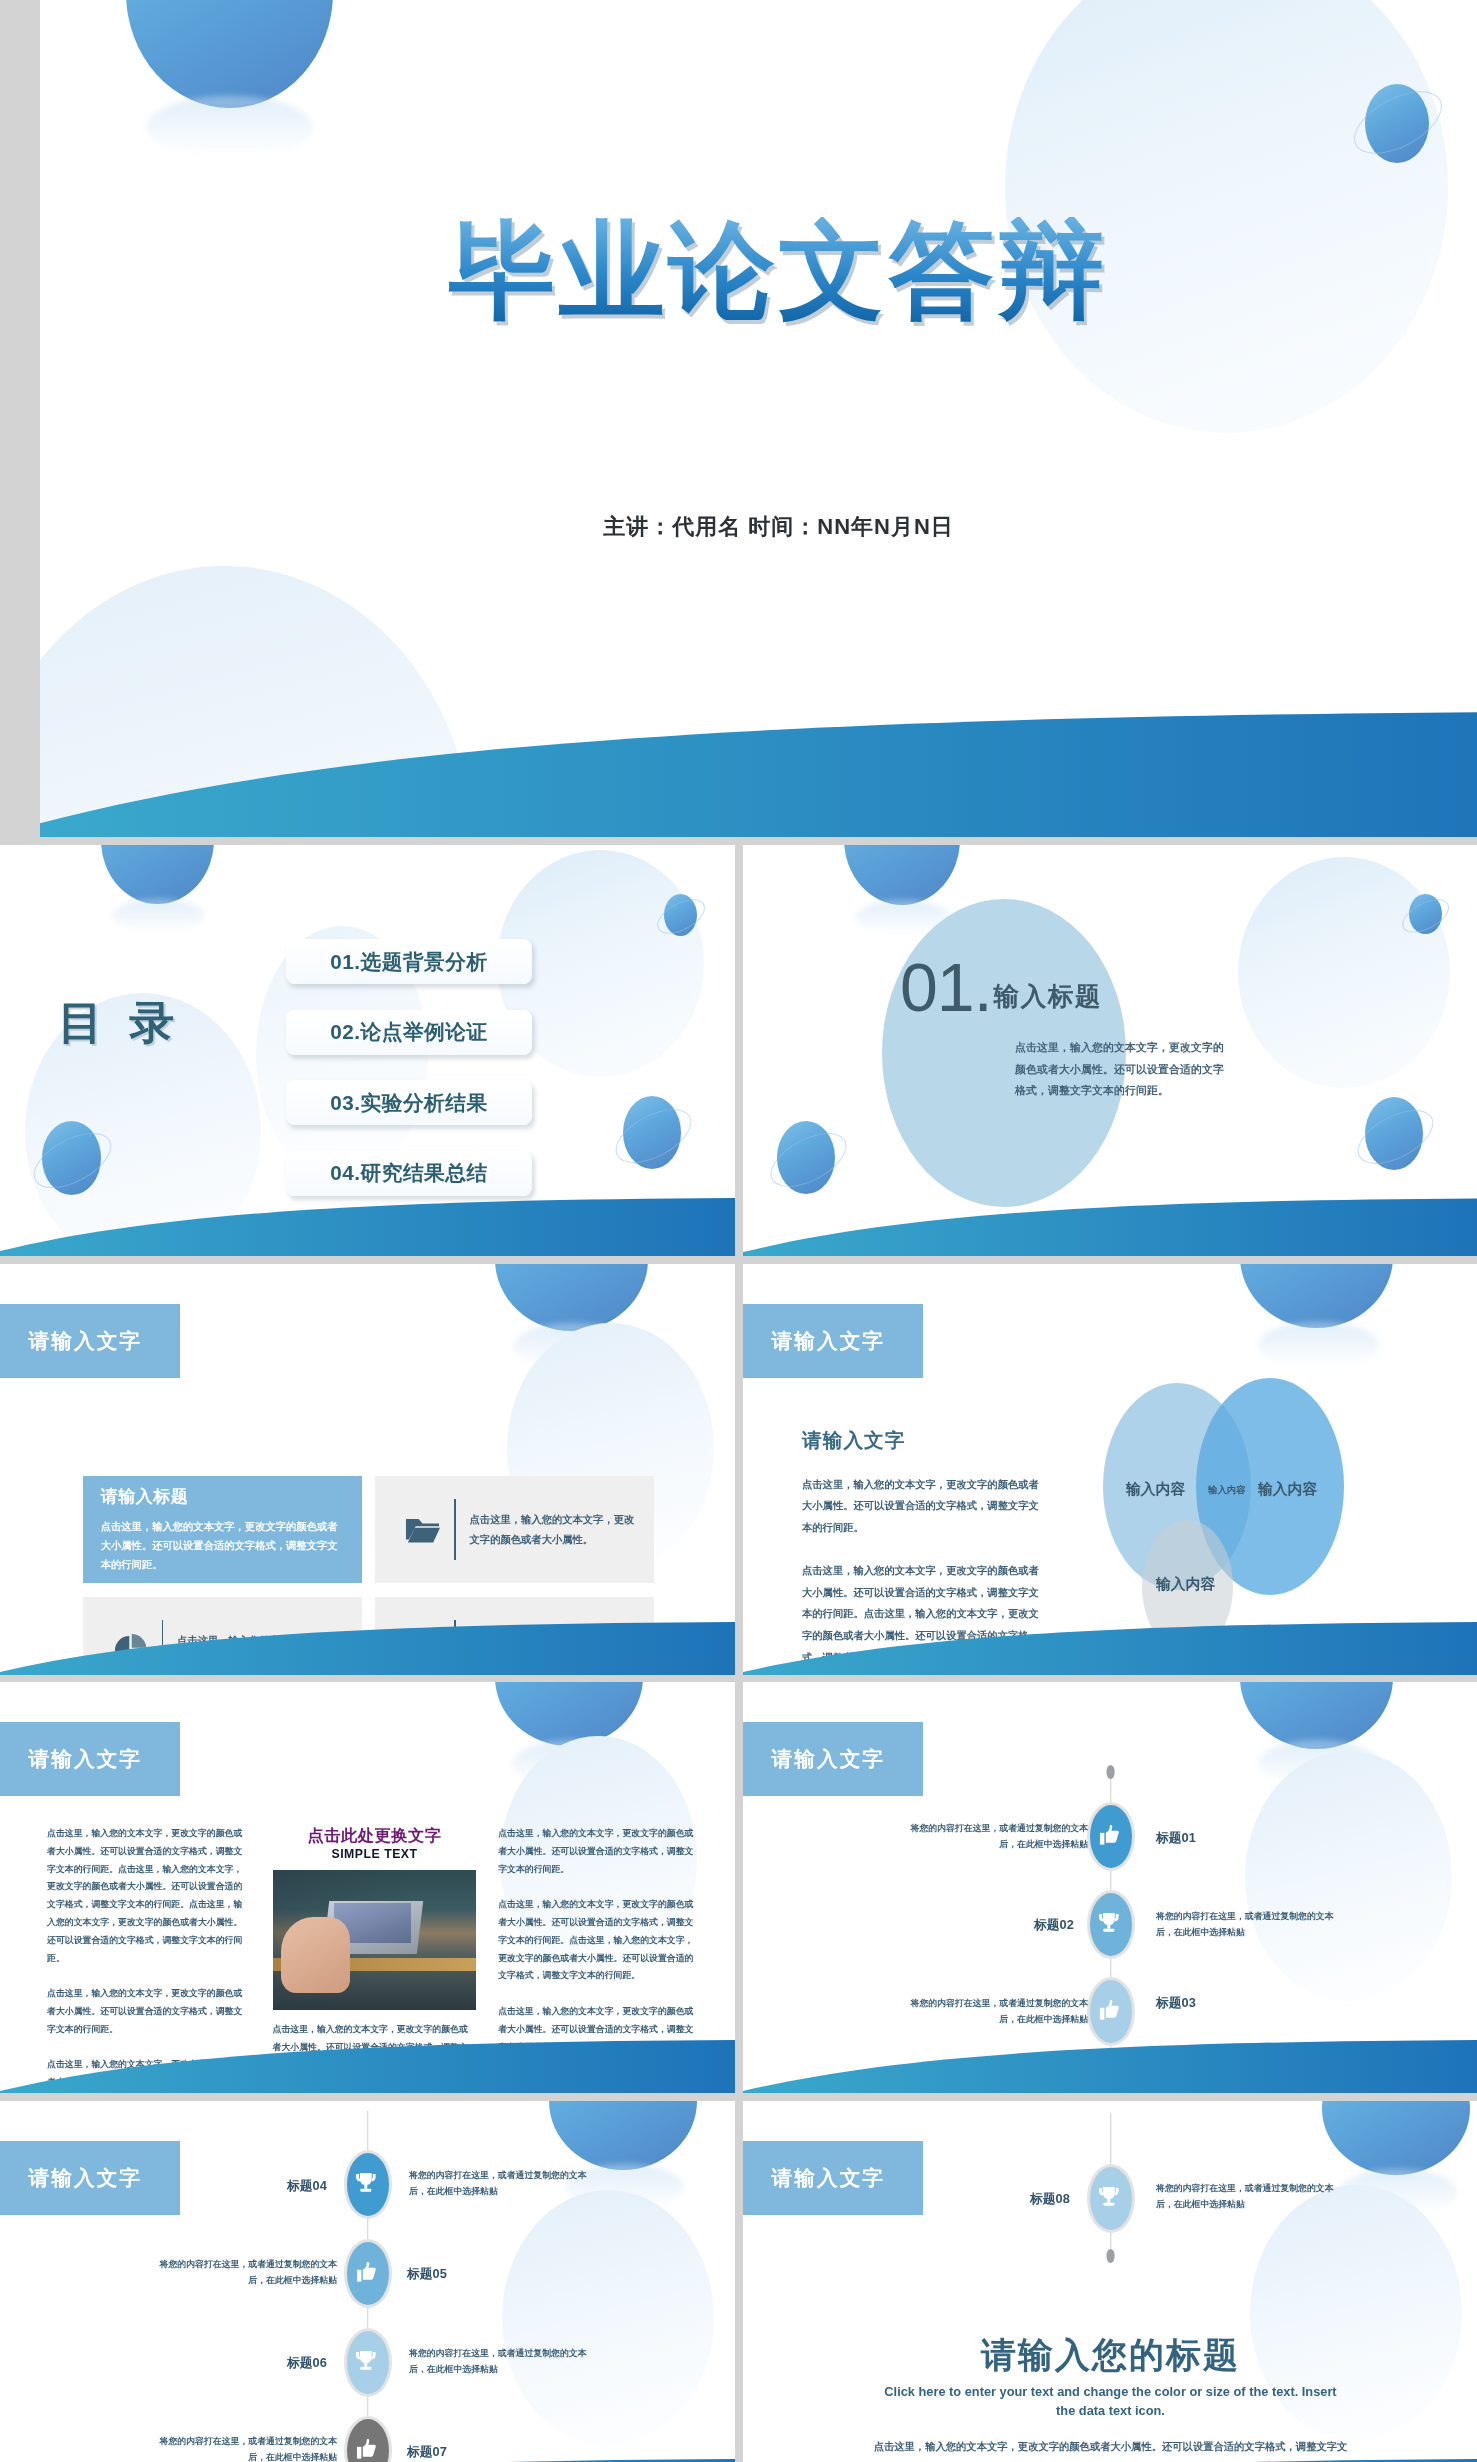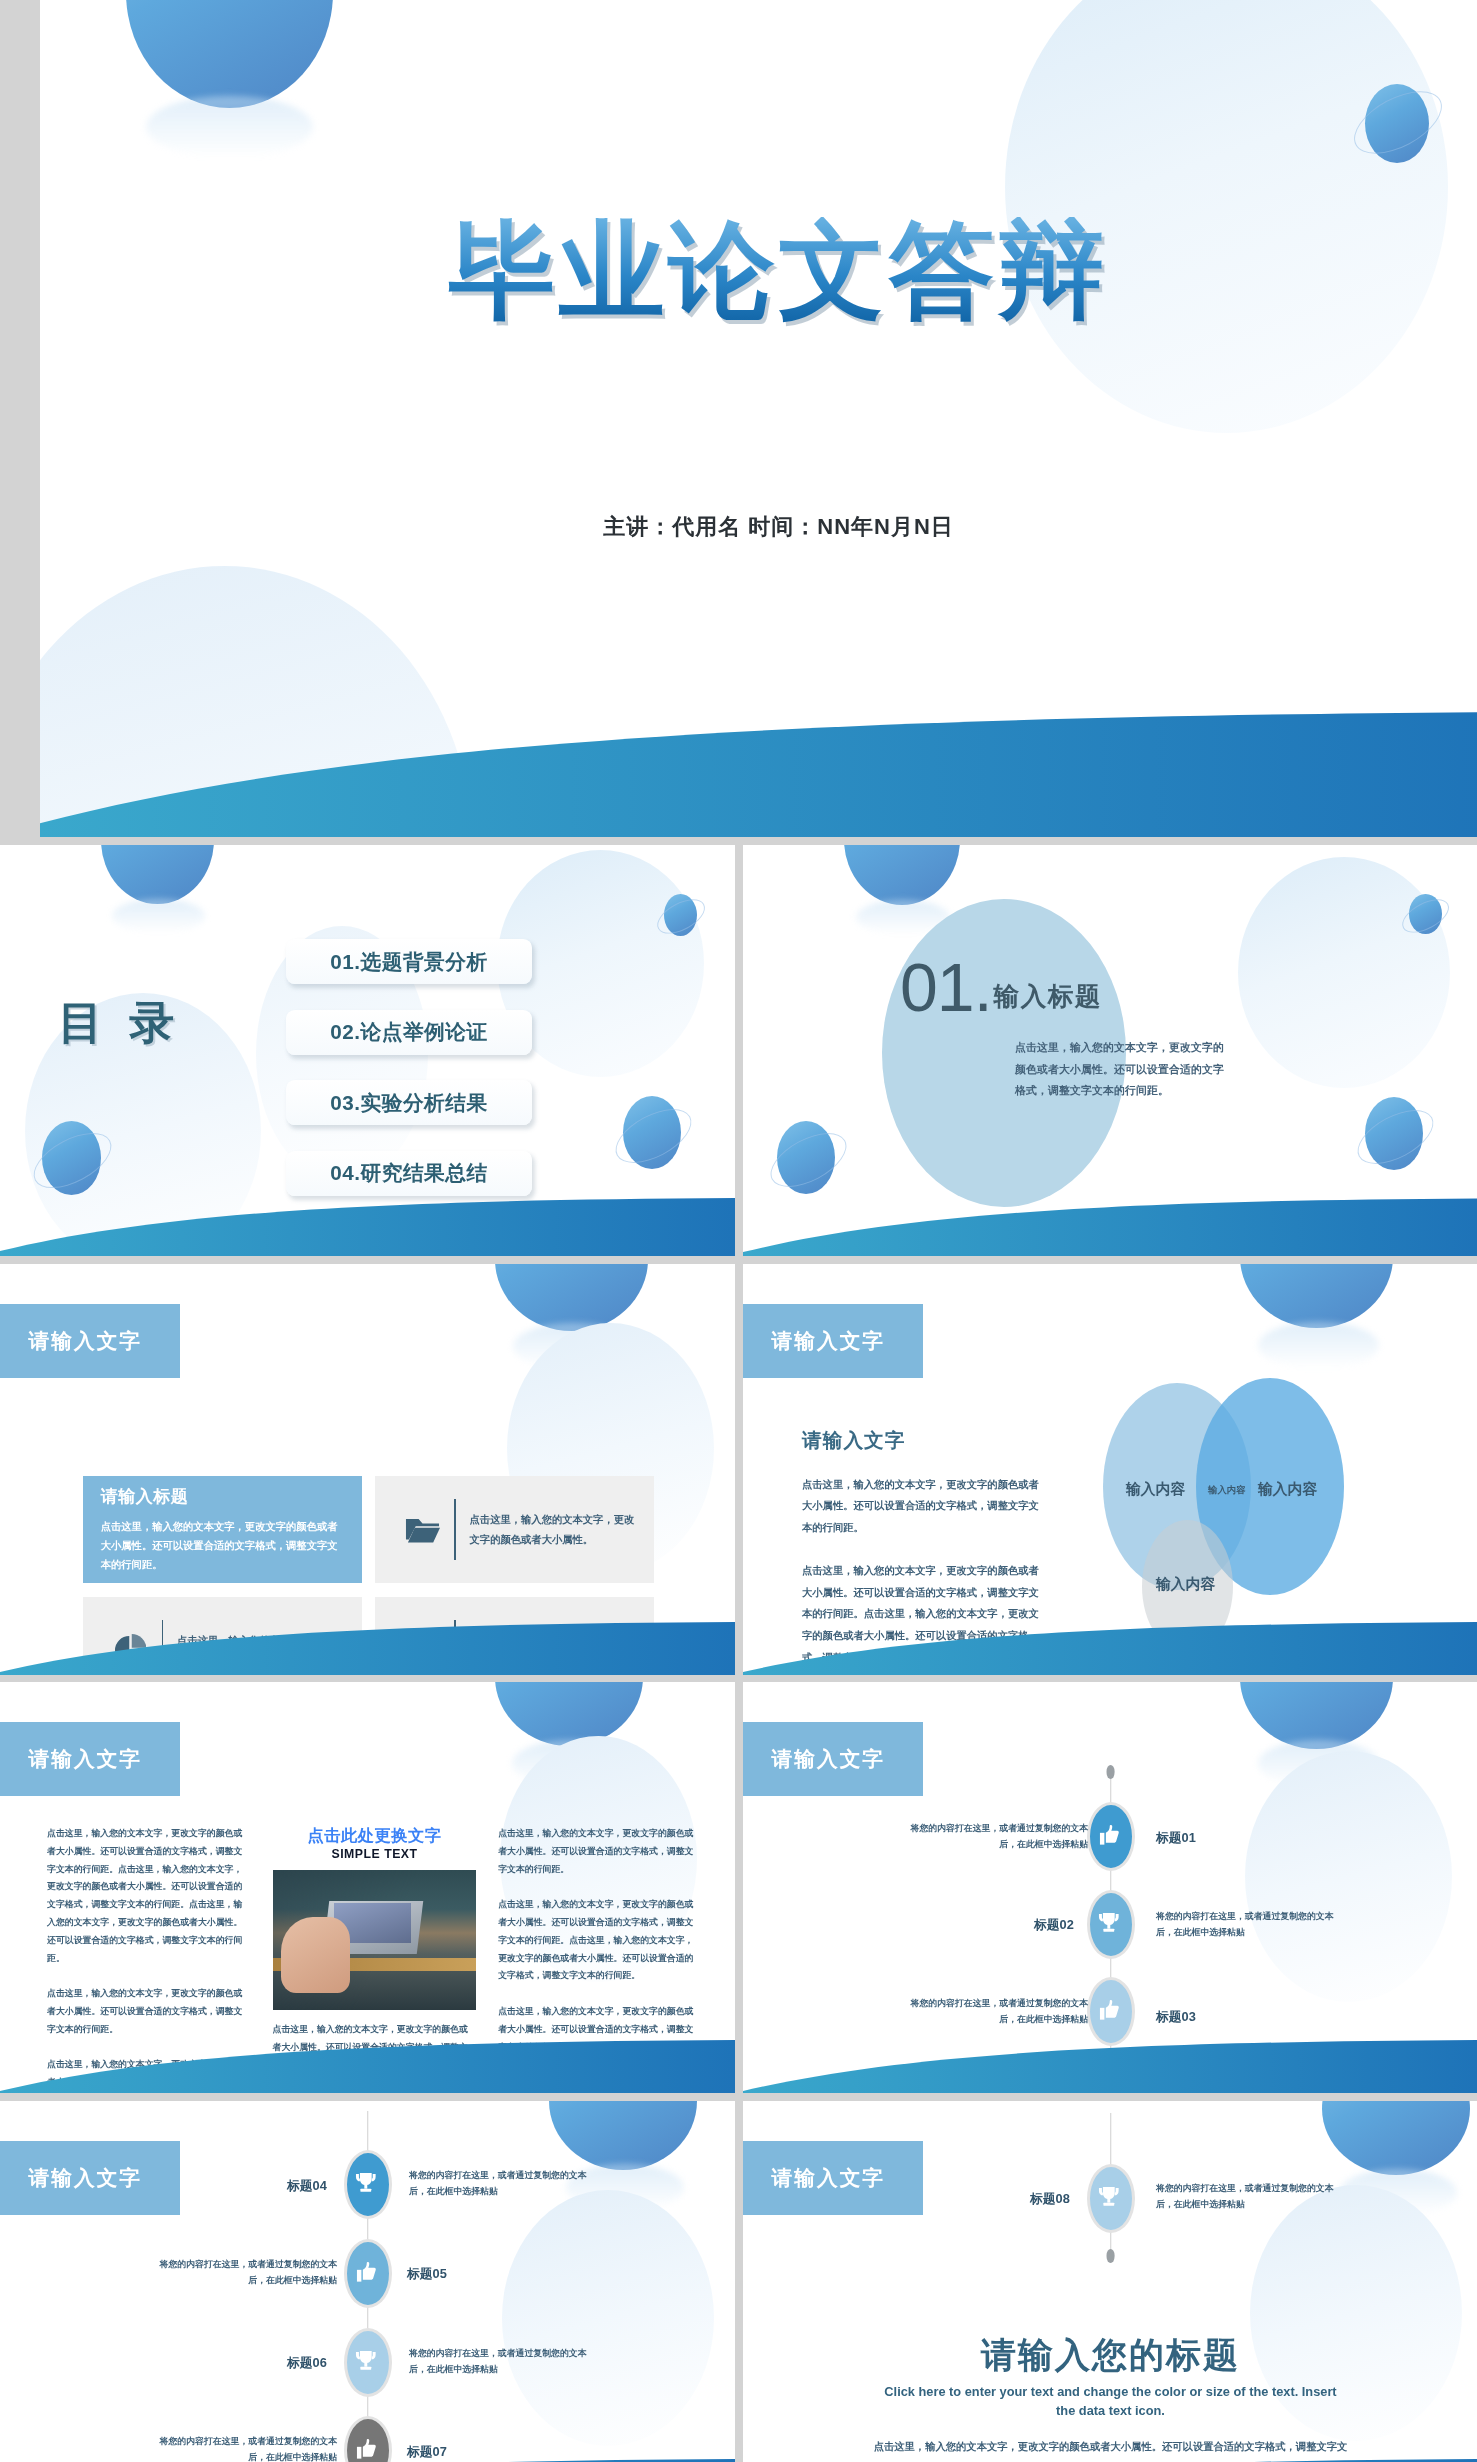--- a/index.html
+++ b/index.html
@@ -173,21 +173,21 @@
   .v-lbl { position:absolute; font-size:14.8px; font-weight:bold; color:#3a5a70; white-space:nowrap; }
   .v-lbl.small { font-size:9.4px; }
 
   
   .tri { position:absolute; left:47px; top:143px; width:655px; display:flex; gap:21.7px; }
   .tri-col { flex:1; }
   .tri-col p {
     font-size:8.9px; font-weight:bold; color:#3d5f78; line-height:2.0; margin-bottom:17.7px;
   }
   .tri-mid-title {
-    text-align:center; font-size:16.3px; font-weight:bold; color:#3b82f6; letter-spacing:0.5px;
+    text-align:center; font-size:16.3px; font-weight:bold; color:#701a75; letter-spacing:0.5px;
   }
   .tri-mid-sub {
     text-align:center; font-size:12.3px; font-weight:bold; color:#0f172a;
     letter-spacing:0.5px; margin-bottom:8.9px;
   }
   .tri-photo {
     width:100%; height:140px;
     background:
       linear-gradient(115deg, rgba(40,60,70,.45) 0%, rgba(40,60,70,0) 55%),
       linear-gradient(180deg,#2f4b52 0%,#3b5b62 28%,#8a7a62 45%,#55605f 60%,#2b3a40 100%);
@@ -539,21 +539,21 @@
       <p class="tl-txt" style="left:413px;top:226px;text-align:left;">将您的内容打在这里，或者通过复制您的文本后，在此框中选择粘贴</p>
 
       <div class="tl-node" style="top:295px;background:#a8cfe8;">
         <span class="g">
           <svg viewBox="0 0 48 48" fill="#fff" width="23.6" height="23.6">
             <path d="M6,20 h9 v24 H6 Z"></path>
             <path d="M18,20 c6,-3 8,-8 8,-14 c0,-3 5,-3 5,1 c0,4 -1,7 -2,9 h12 c3,0 4,3 3,5 l-5,16 c-1,2 -2,3 -5,3 H18 Z"></path>
           </svg>
         </span>
       </div>
-      <span class="tl-cap" style="left:413px;top:327px;">标题03</span>
+      <span class="tl-cap" style="left:413px;top:313px;">标题03</span>
       <p class="tl-txt" style="left:158px;top:313px;text-align:right;">将您的内容打在这里，或者通过复制您的文本后，在此框中选择粘贴</p>
     </div>
 
     <div class="wave-wrap" style="height:54px;">
       <svg viewBox="0 0 1492 110" preserveAspectRatio="none">
         <defs>
             <linearGradient id="wv7" x1="0" y1="0" x2="1" y2="0">
           <stop offset="0%" stop-color="#3aa8cc"></stop>
               <stop offset="100%" stop-color="#1e73b8"></stop>
             </linearGradient>

